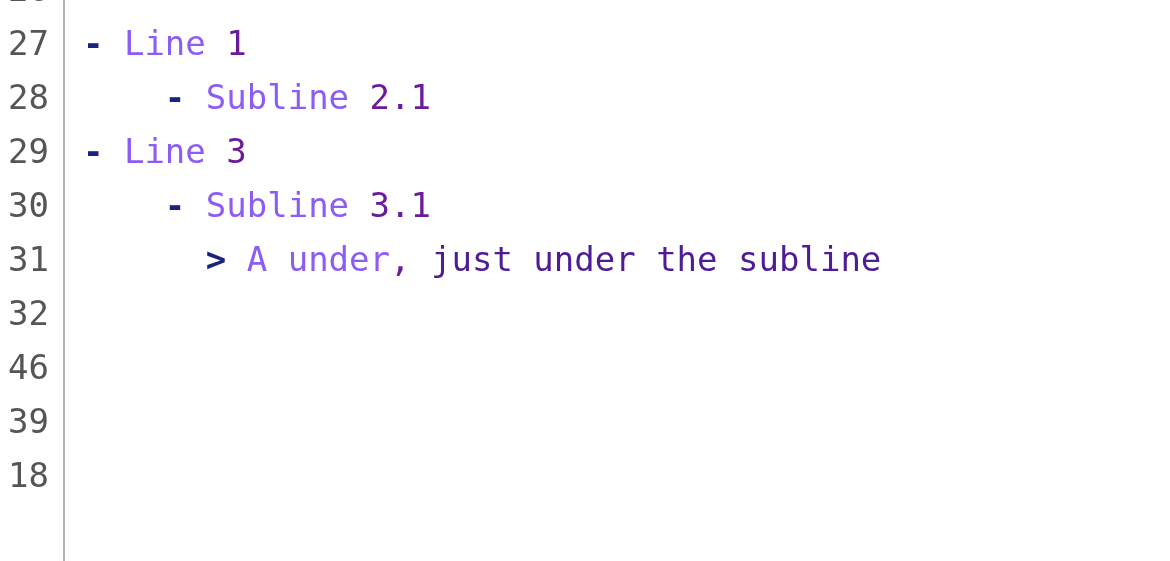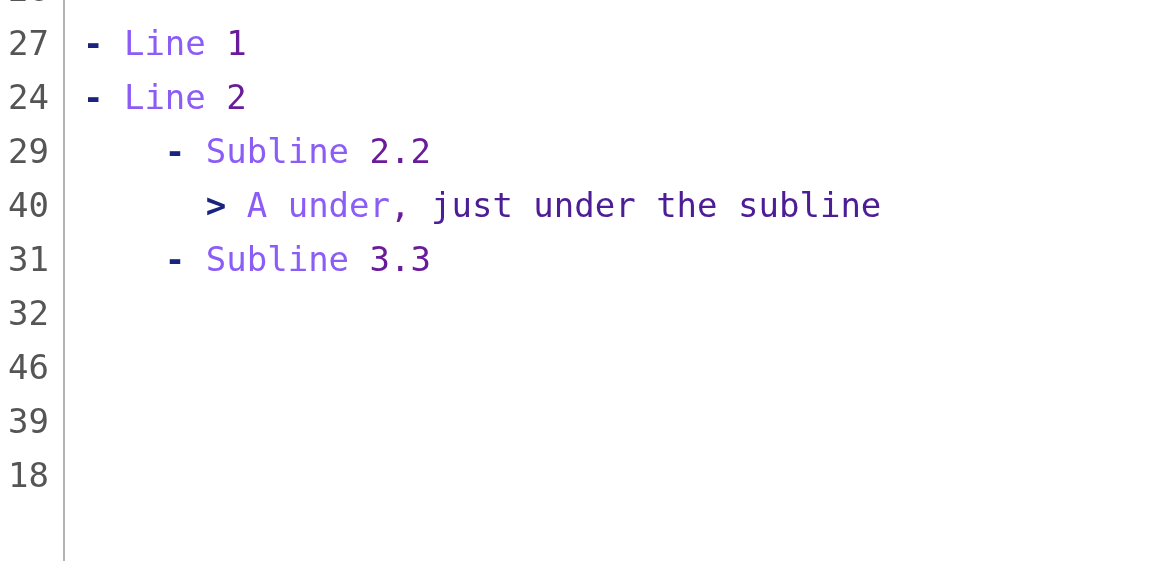--- a/index.html
+++ b/index.html
@@ -50,30 +50,30 @@
     .tok-comma { color: #6a1b9a; }
     .tok-rest { color: #4c1d95; }
   </style>
 </head>
 <body>
 
 <div class="editor">
   <div class="gutter" id="gutter" style="margin-top: -38px;">
       <div class="ln">26</div>
       <div class="ln">27</div>
-      <div class="ln">24</div>
+      <div class="ln">28</div>
       <div class="ln">29</div>
-      <div class="ln">40</div>
+      <div class="ln">30</div>
       <div class="ln">31</div>
       <div class="ln">32</div>
       <div class="ln">46</div>
       <div class="ln">39</div>
       <div class="ln">18</div>
     </div>
   <div class="code" id="code" style="margin-top: -38px;">
       <div class="row"></div>
       <div class="row"><span class="tok-dash">- </span><span class="tok-word">Line </span><span class="tok-num">1</span></div>
-      <div class="row"><span class="tok-dash">- </span><span class="tok-word">Line </span><span class="tok-num">2</span></div>
-      <div class="row"><span>    </span><span class="tok-dash">- </span><span class="tok-word">Subline </span><span class="tok-num">2</span><span class="tok-dot">.</span><span class="tok-num">2</span></div>
+      <div class="row"><span>    </span><span class="tok-dash">- </span><span class="tok-word">Subline </span><span class="tok-num">2</span><span class="tok-dot">.</span><span class="tok-num">1</span></div>
+      <div class="row"><span class="tok-dash">- </span><span class="tok-word">Line </span><span class="tok-num">3</span></div>
+      <div class="row"><span>    </span><span class="tok-dash">- </span><span class="tok-word">Subline </span><span class="tok-num">3</span><span class="tok-dot">.</span><span class="tok-num">1</span></div>
       <div class="row"><span>      </span><span class="tok-gt">&gt; </span><span class="tok-word">A under</span><span class="tok-comma">, </span><span class="tok-rest">just under the subline</span></div>
-      <div class="row"><span>    </span><span class="tok-dash">- </span><span class="tok-word">Subline </span><span class="tok-num">3</span><span class="tok-dot">.</span><span class="tok-num">3</span></div>
     </div>
 </div>
 
 </body></html>

